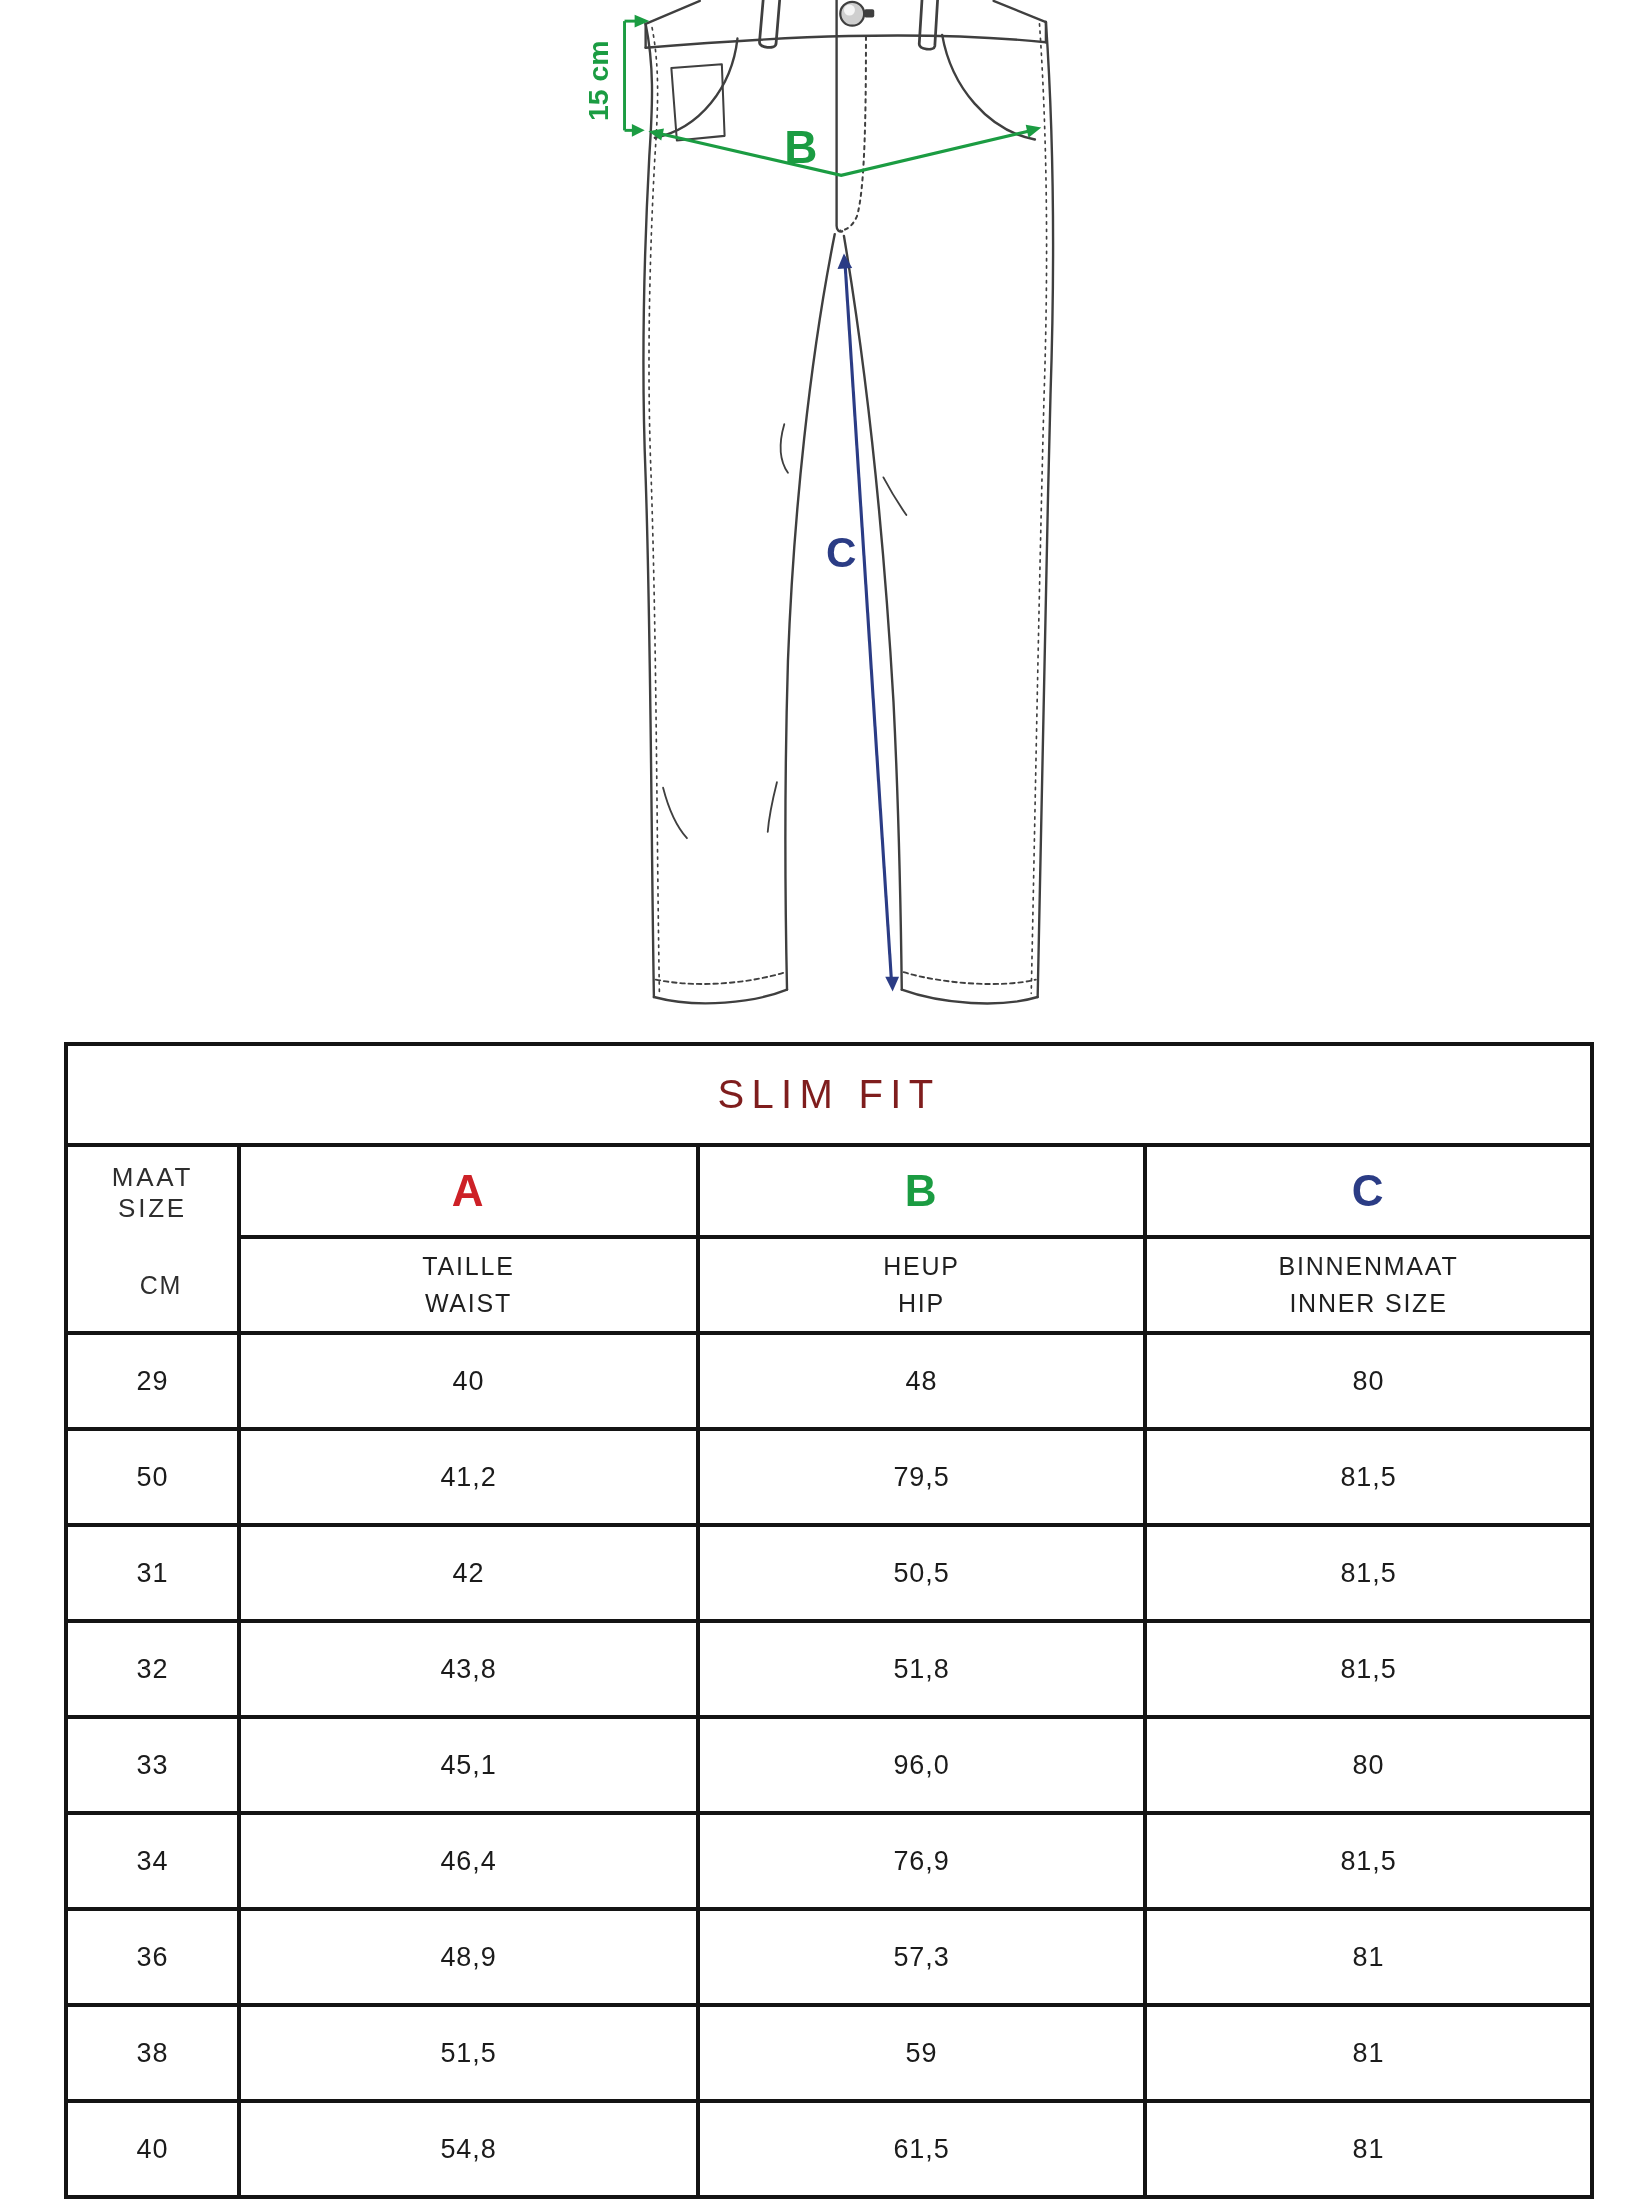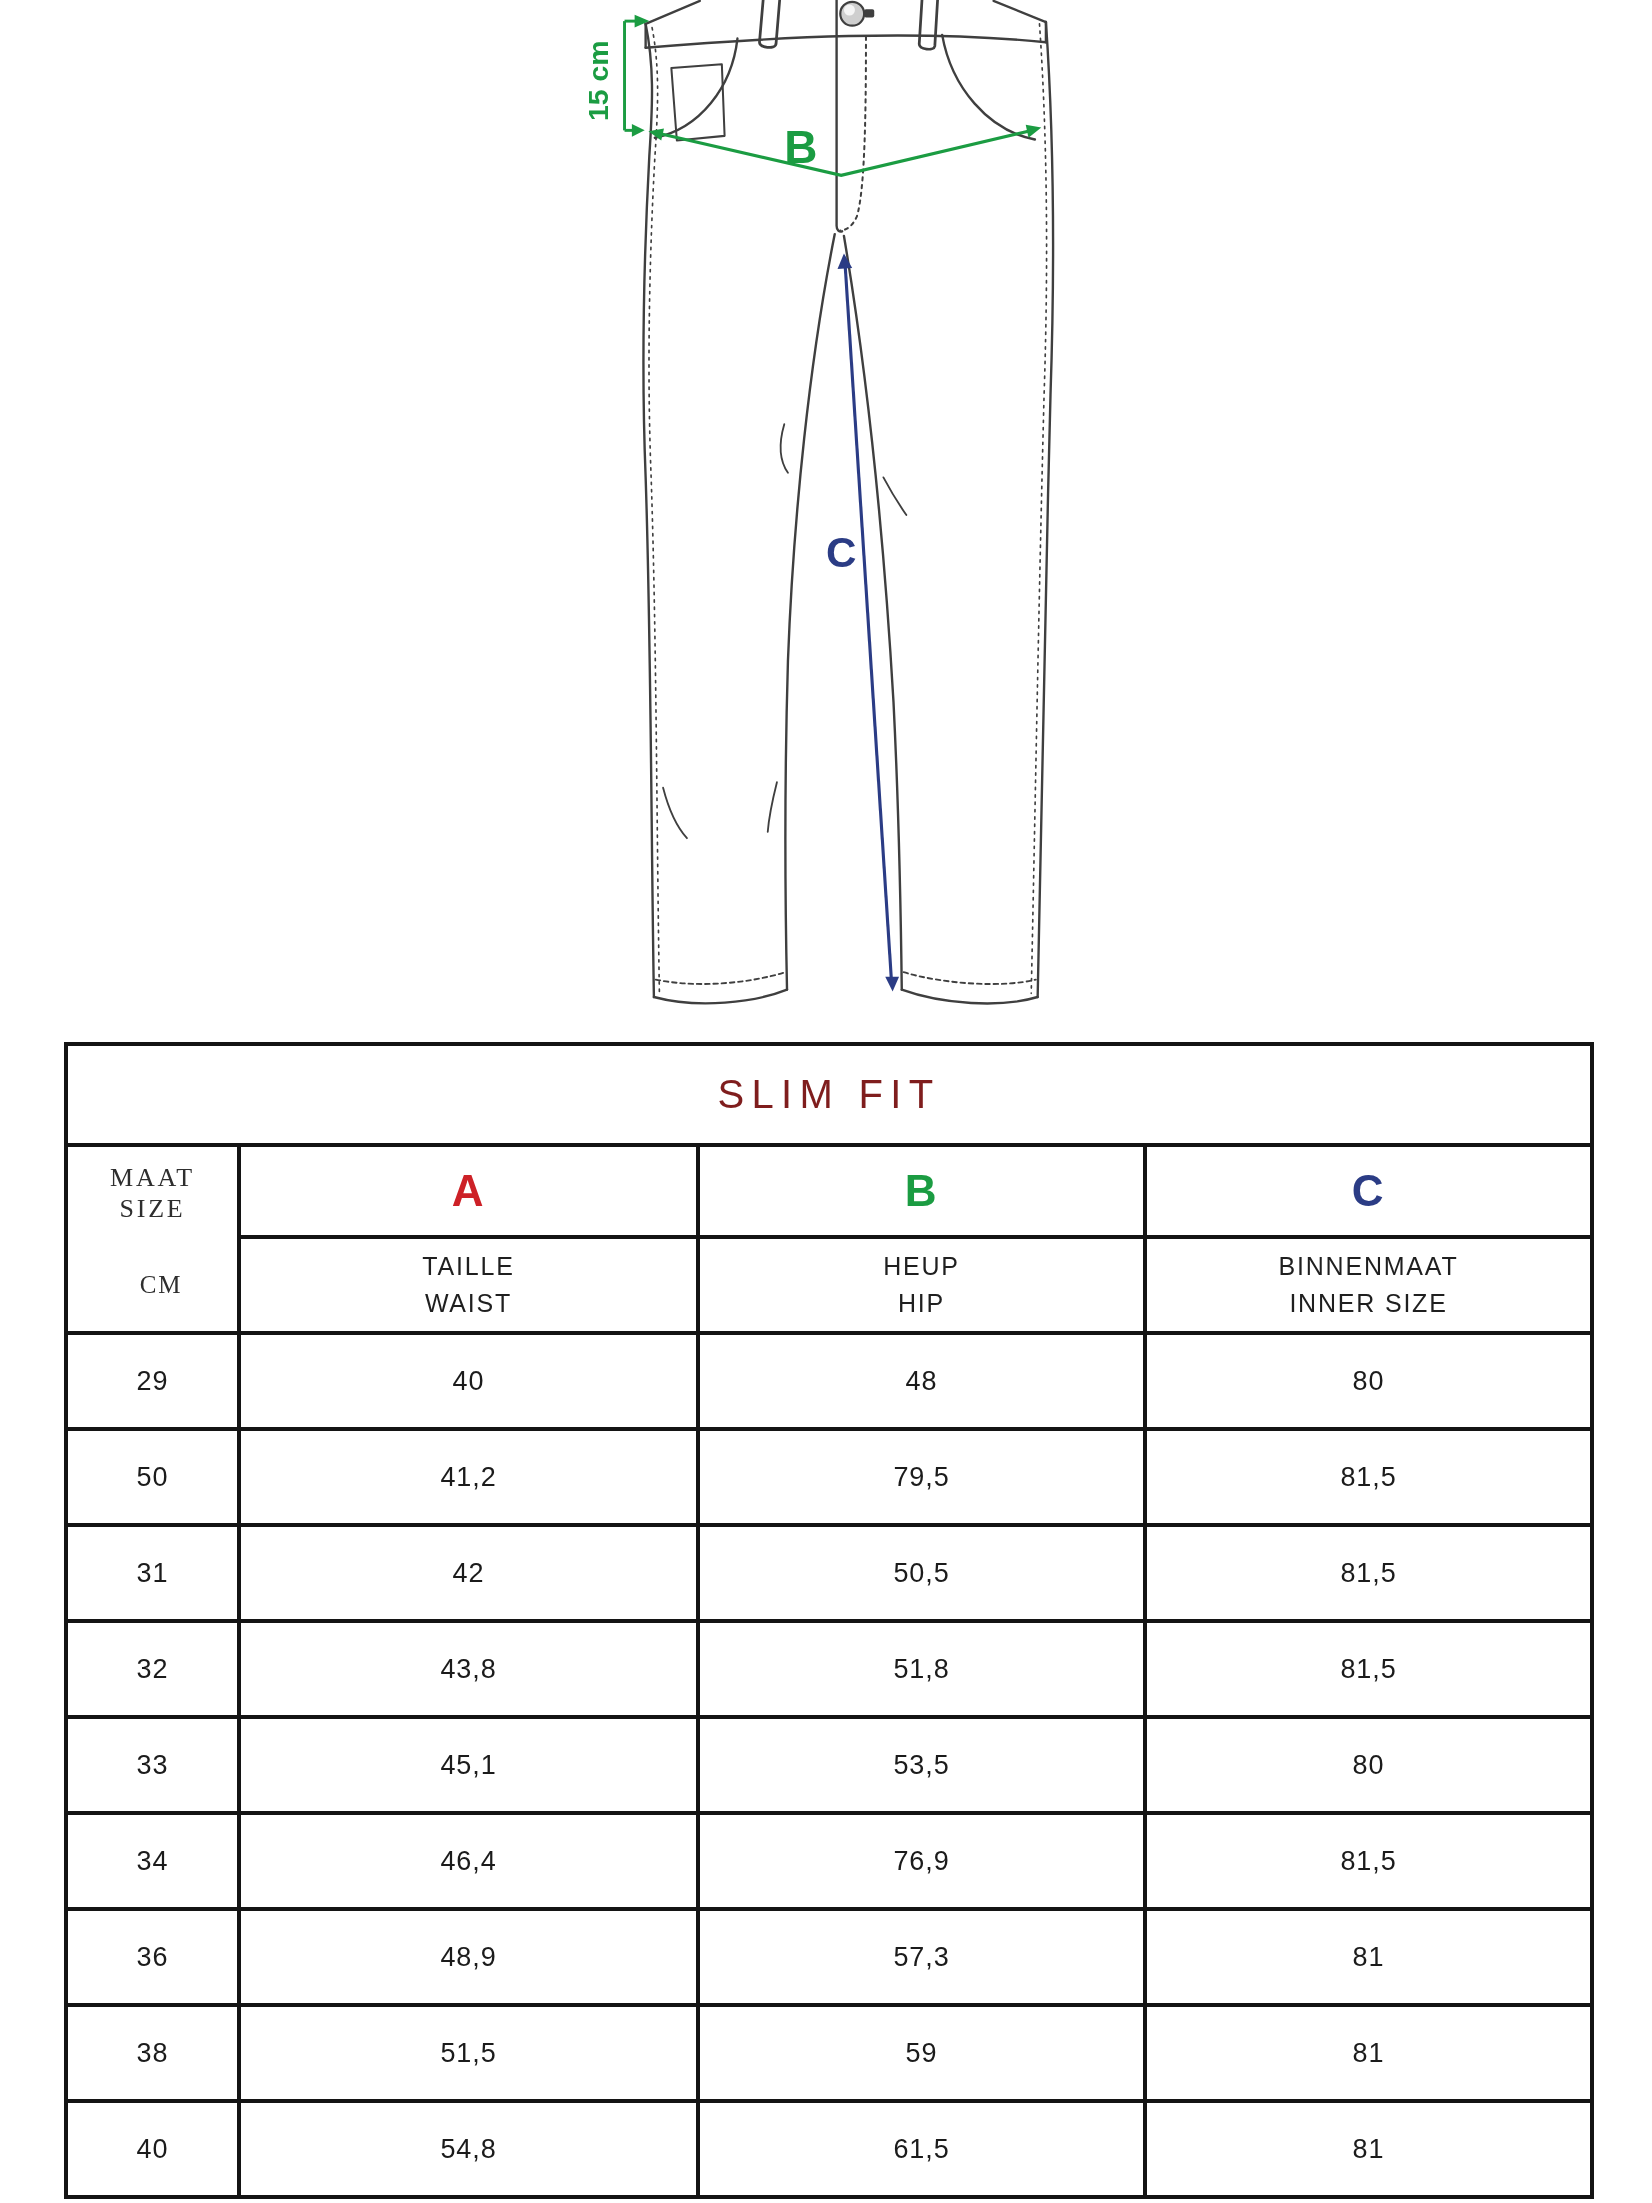--- a/index.html
+++ b/index.html
@@ -33,21 +33,21 @@
     text-align:center;
     vertical-align:middle;
     padding:0;
   }
   .title-cell { height:101px; }
   .title-cell span {
     font-size:40px; font-weight:normal; letter-spacing:7.3px; color:#7f1d1d;
   }
   .letter-cell { height:92px; font-size:44px; font-weight:bold; letter-spacing:1.8px; }
   .sub-cell { height:96px; font-size:25px; letter-spacing:1.8px; color:#1f1f1f; line-height:37px; }
-  .size-head { padding:0;font-family:Liberation Serif, serif; }
+  .size-head { padding:0; }
   .size-head .maat {
     height:92px; display:flex; flex-direction:column;
     align-items:center; justify-content:center;
     font-size:26px; letter-spacing:2.8px; color:#2e2e2e; line-height:31px;
   }
   .size-head .cm {
     height:92px; display:flex; align-items:center; justify-content:center;
     font-size:25px; letter-spacing:1.8px; color:#2e2e2e;margin-left:17px;
   }
   .data-row td { height:96px; font-size:27px; letter-spacing:0.9px; color:#1b1b1b; }
@@ -191,21 +191,21 @@
     </tr>
     <tr class="data-row">
       <td>32</td>
       <td>43,8</td>
       <td>51,8</td>
       <td>81,5</td>
     </tr>
     <tr class="data-row">
       <td>33</td>
       <td>45,1</td>
-      <td>53,5</td>
+      <td>96,0</td>
       <td>80</td>
     </tr>
     <tr class="data-row">
       <td>34</td>
       <td>46,4</td>
       <td>76,9</td>
       <td>81,5</td>
     </tr>
     <tr class="data-row">
       <td>36</td>

